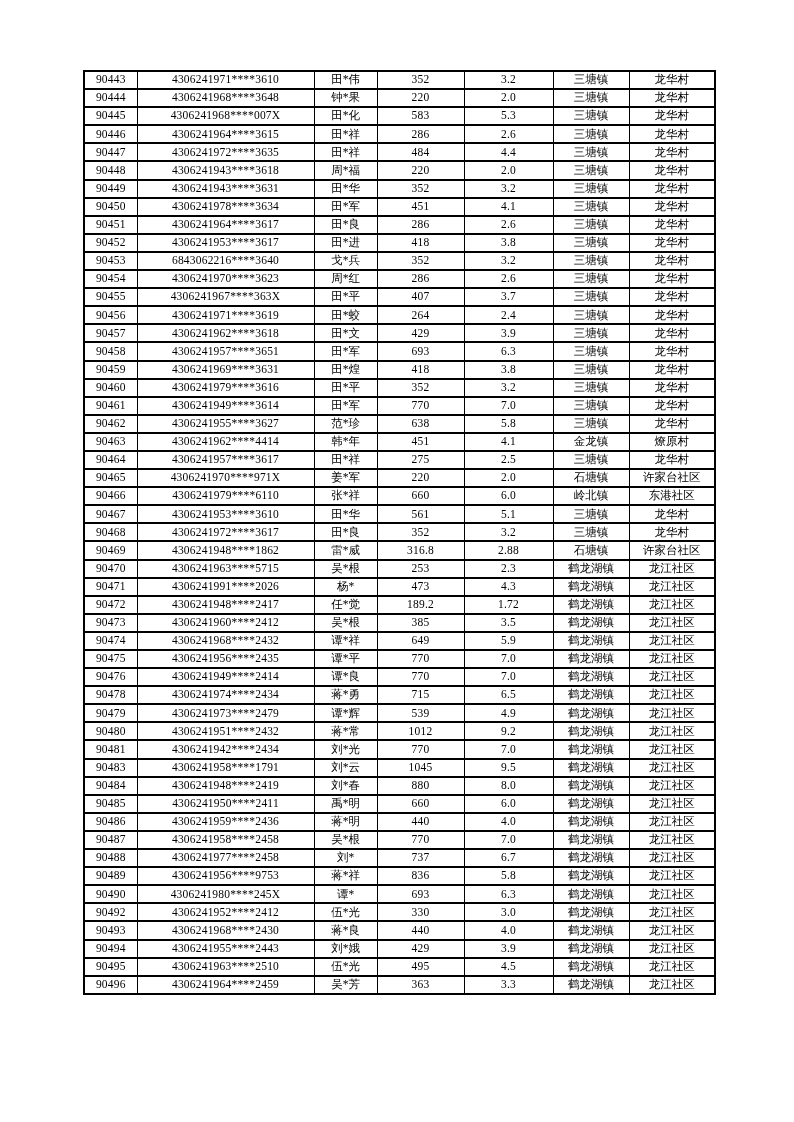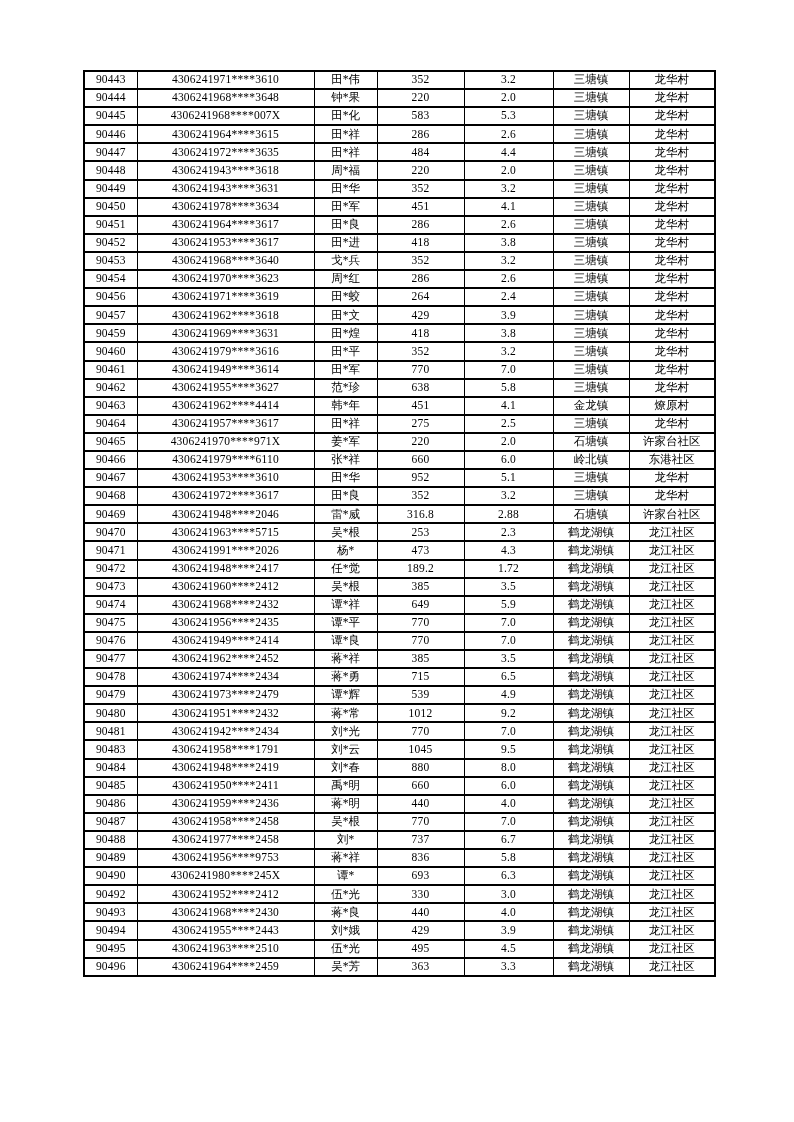--- a/index.html
+++ b/index.html
@@ -145,51 +145,69 @@
     <td class="col-serial">90452</td>
     <td class="col-id">4306241953****3617</td>
     <td class="col-name">田*进</td>
     <td class="col-amount">418</td>
     <td class="col-rate">3.8</td>
     <td class="col-town">三塘镇</td>
     <td class="col-village">龙华村</td>
   </tr>
         <tr>
     <td class="col-serial">90453</td>
-    <td class="col-id">4306241968****3640</td>
+    <td class="col-id">6843062216****3640</td>
     <td class="col-name">戈*兵</td>
     <td class="col-amount">352</td>
     <td class="col-rate">3.2</td>
     <td class="col-town">三塘镇</td>
     <td class="col-village">龙华村</td>
   </tr>
         <tr>
     <td class="col-serial">90454</td>
     <td class="col-id">4306241970****3623</td>
     <td class="col-name">周*红</td>
     <td class="col-amount">286</td>
     <td class="col-rate">2.6</td>
     <td class="col-town">三塘镇</td>
     <td class="col-village">龙华村</td>
   </tr>
         <tr>
+    <td class="col-serial">90455</td>
+    <td class="col-id">4306241967****363X</td>
+    <td class="col-name">田*平</td>
+    <td class="col-amount">407</td>
+    <td class="col-rate">3.7</td>
+    <td class="col-town">三塘镇</td>
+    <td class="col-village">龙华村</td>
+  </tr>
+        <tr>
     <td class="col-serial">90456</td>
     <td class="col-id">4306241971****3619</td>
     <td class="col-name">田*蛟</td>
     <td class="col-amount">264</td>
     <td class="col-rate">2.4</td>
     <td class="col-town">三塘镇</td>
     <td class="col-village">龙华村</td>
   </tr>
         <tr>
     <td class="col-serial">90457</td>
     <td class="col-id">4306241962****3618</td>
     <td class="col-name">田*文</td>
     <td class="col-amount">429</td>
     <td class="col-rate">3.9</td>
+    <td class="col-town">三塘镇</td>
+    <td class="col-village">龙华村</td>
+  </tr>
+        <tr>
+    <td class="col-serial">90458</td>
+    <td class="col-id">4306241957****3651</td>
+    <td class="col-name">田*军</td>
+    <td class="col-amount">693</td>
+    <td class="col-rate">6.3</td>
     <td class="col-town">三塘镇</td>
     <td class="col-village">龙华村</td>
   </tr>
         <tr>
     <td class="col-serial">90459</td>
     <td class="col-id">4306241969****3631</td>
     <td class="col-name">田*煌</td>
     <td class="col-amount">418</td>
     <td class="col-rate">3.8</td>
     <td class="col-town">三塘镇</td>
@@ -255,37 +273,37 @@
     <td class="col-name">张*祥</td>
     <td class="col-amount">660</td>
     <td class="col-rate">6.0</td>
     <td class="col-town">岭北镇</td>
     <td class="col-village">东港社区</td>
   </tr>
         <tr>
     <td class="col-serial">90467</td>
     <td class="col-id">4306241953****3610</td>
     <td class="col-name">田*华</td>
-    <td class="col-amount">952</td>
+    <td class="col-amount">561</td>
     <td class="col-rate">5.1</td>
     <td class="col-town">三塘镇</td>
     <td class="col-village">龙华村</td>
   </tr>
         <tr>
     <td class="col-serial">90468</td>
     <td class="col-id">4306241972****3617</td>
     <td class="col-name">田*良</td>
     <td class="col-amount">352</td>
     <td class="col-rate">3.2</td>
     <td class="col-town">三塘镇</td>
     <td class="col-village">龙华村</td>
   </tr>
         <tr>
     <td class="col-serial">90469</td>
-    <td class="col-id">4306241948****2046</td>
+    <td class="col-id">4306241948****1862</td>
     <td class="col-name">雷*威</td>
     <td class="col-amount">316.8</td>
     <td class="col-rate">2.88</td>
     <td class="col-town">石塘镇</td>
     <td class="col-village">许家台社区</td>
   </tr>
         <tr>
     <td class="col-serial">90470</td>
     <td class="col-id">4306241963****5715</td>
     <td class="col-name">吴*根</td>
@@ -342,29 +360,20 @@
         <tr>
     <td class="col-serial">90476</td>
     <td class="col-id">4306241949****2414</td>
     <td class="col-name">谭*良</td>
     <td class="col-amount">770</td>
     <td class="col-rate">7.0</td>
     <td class="col-town">鹤龙湖镇</td>
     <td class="col-village">龙江社区</td>
   </tr>
         <tr>
-    <td class="col-serial">90477</td>
-    <td class="col-id">4306241962****2452</td>
-    <td class="col-name">蒋*祥</td>
-    <td class="col-amount">385</td>
-    <td class="col-rate">3.5</td>
-    <td class="col-town">鹤龙湖镇</td>
-    <td class="col-village">龙江社区</td>
-  </tr>
-        <tr>
     <td class="col-serial">90478</td>
     <td class="col-id">4306241974****2434</td>
     <td class="col-name">蒋*勇</td>
     <td class="col-amount">715</td>
     <td class="col-rate">6.5</td>
     <td class="col-town">鹤龙湖镇</td>
     <td class="col-village">龙江社区</td>
   </tr>
         <tr>
     <td class="col-serial">90479</td>

